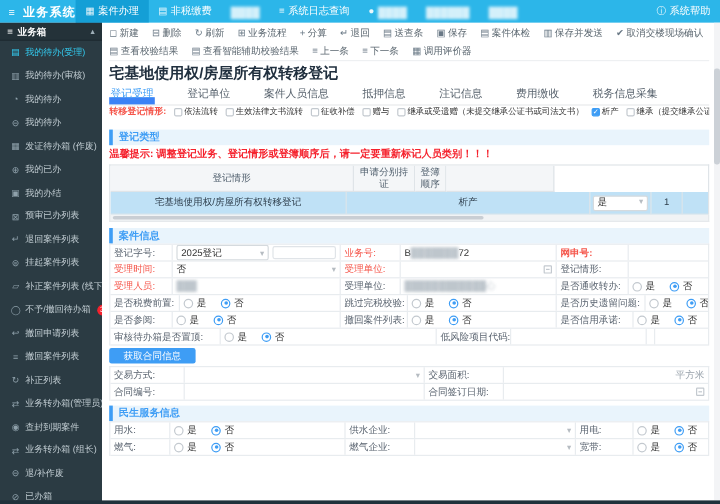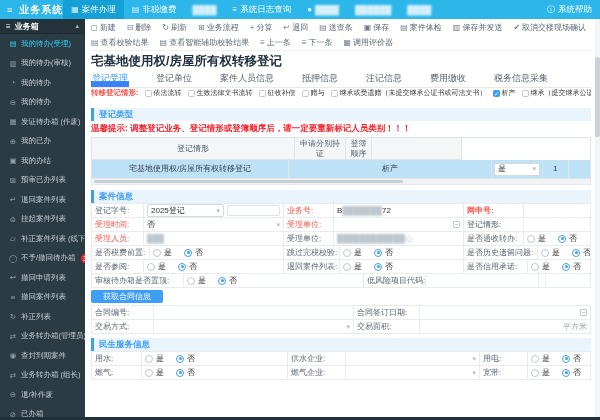--- a/index.html
+++ b/index.html
@@ -447,21 +447,21 @@
             <div class="flab" style="width: 52px;">是否参阅:</div>
             <div class="fval" style="width: 140px;">
               <span class="rgroup">
                 <span class="rd"></span>
                 <span>是</span>
                 <span class="rspace"></span>
                 <span class="rd on"></span>
                 <span>否</span>
               </span>
             </div>
-            <div class="flab" style="width: 56px;">退回案件列表:</div>
+            <div class="flab" style="width: 56px;">撤回案件列表:</div>
             <div class="fval" style="width: 124px;">
               <span class="rgroup">
                 <span class="rd"></span>
                 <span>是</span>
                 <span class="rspace"></span>
                 <span class="rd on"></span>
                 <span>否</span>
               </span>
             </div>
             <div class="flab" style="width: 64px;">是否信用承诺:</div>
@@ -490,37 +490,37 @@
             <div class="fval" style="width: 113px;"></div>
             <div class="flab" style="width: 0px;"></div>
             <div class="fval grow">
               <span></span>
             </div>
           </div>
         </div>
 
       <div class="btnrow"><span class="btn">获取合同信息</span></div>
       <div class="form" id="tradeform">
-          <div class="frow">
-            <div class="flab" style="width: 62px;">合同编号:</div>
-            <div class="fval" style="width: 200px;"></div>
-            <div class="flab" style="width: 66px;">合同签订日期:</div>
-            <div class="fval grow">
-              <span class="icon-cal"></span>
-            </div>
-          </div>
           <div class="frow">
             <div class="flab" style="width: 62px;">交易方式:</div>
             <div class="fval" style="width: 200px;">
               <span></span>
               <span class="caret flex-sp">▾</span>
             </div>
             <div class="flab" style="width: 66px;">交易面积:</div>
             <div class="fval grow">
               <span class="suffix">平方米</span>
+            </div>
+          </div>
+          <div class="frow">
+            <div class="flab" style="width: 62px;">合同编号:</div>
+            <div class="fval" style="width: 200px;"></div>
+            <div class="flab" style="width: 66px;">合同签订日期:</div>
+            <div class="fval grow">
+              <span class="icon-cal"></span>
             </div>
           </div>
         </div>
 
       <div class="sec">民生服务信息</div>
       <div class="form" id="utilform">
           <div class="frow">
             <div class="flab" style="width: 50px;">用水:</div>
             <div class="fval" style="width: 146px;">
               <span class="rgroup">

